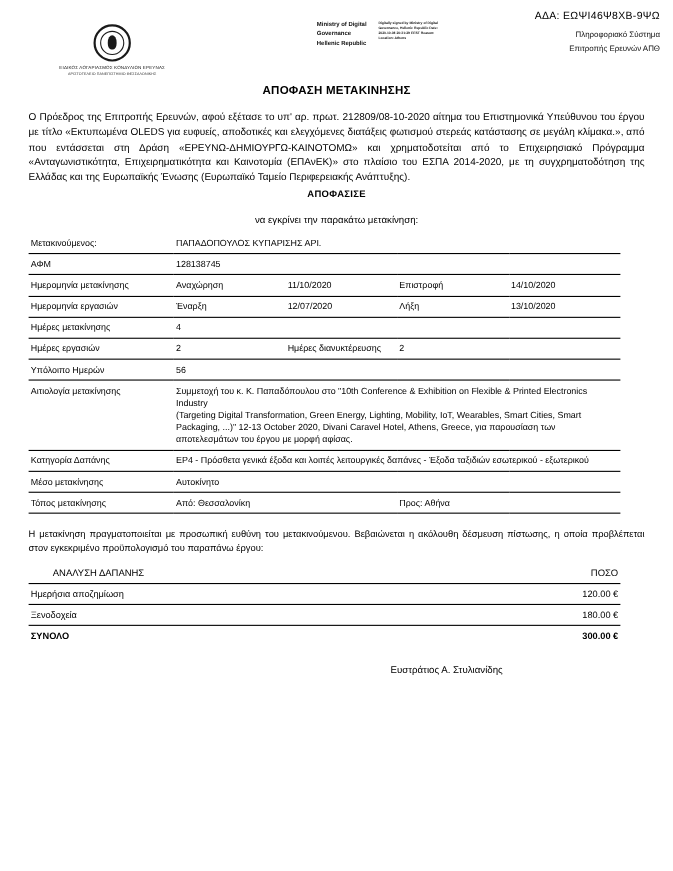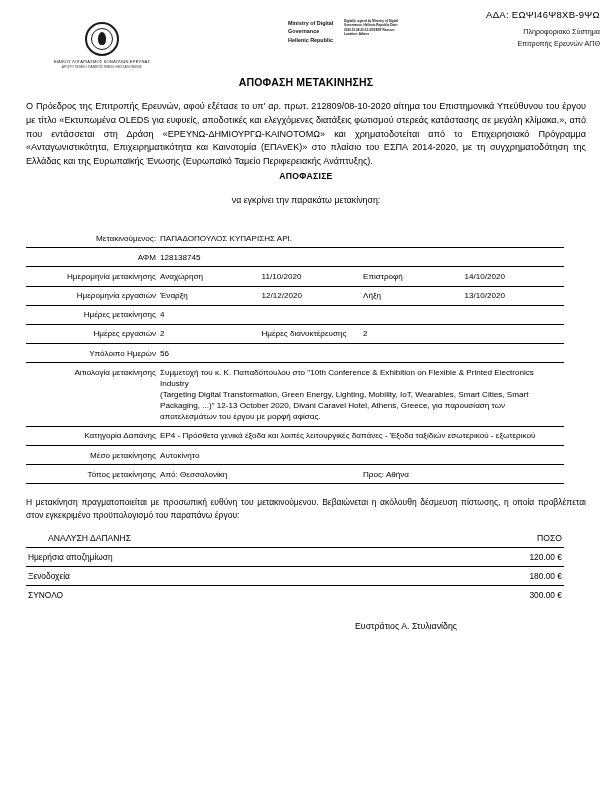--- a/index.html
+++ b/index.html
@@ -67,39 +67,39 @@
   .intro {
     margin: 12px 26px 0 26px;
     font-size: 9.1px; line-height: 1.52;
     text-align: justify; text-justify: inter-word;
   }
   .apofasise {
     text-align: center; font-weight: bold; font-size: 8.6px;
     letter-spacing: .3px; margin-top: 2px;
   }
   .na-egkrinei {
-    text-align: center; font-size: 8.8px; margin-top: 14px; margin-bottom: 24px;
+    text-align: center; font-size: 8.8px; margin-top: 14px; margin-bottom: 7px;
   }
 
   
   table.main {
     border-collapse: collapse;
     width: 538px; margin: 0 26px;
     table-layout: fixed;
   }
   table.main td {
     border-top: 1.4px solid #000;
     border-bottom: 1.4px solid #000;
     font-size: 8.1px;
     padding: 3.5px 2px 3.5px 2px;
     vertical-align: top;
     line-height: 1.38;
   }
   table.main tr:first-child td { border-top: none; }
-  td.lbl { width: 128px; padding-left: 3px; text-align: right; }
+  td.lbl { width: 128px; padding-left: 3px; }
   td.v1  { width: 74px; margin-left: 20px; }
   td.v2  { width: 84px; }
   td.v3  { width: 76px; }
   td.v4  { width: 176px; }
   .wide { }
 
   
   .declare {
     margin: 12px 26px 0 26px;
     font-size: 8.5px; line-height: 1.5;
@@ -115,21 +115,21 @@
   .exp-head .left { padding-left: 22px; }
   .exp-head .right { padding-right: 24px; }
   table.exp {
     border-collapse: collapse; width: 538px; margin: 0 26px;
     table-layout: fixed;
   }
   table.exp td {
     border-top: 1.4px solid #000; border-bottom: 1.4px solid #000;
     font-size: 8.4px; padding: 4px 2px;
   }
-  table.exp tr:last-child td { border-bottom: none; }
+  table.exp tr:last-child td { border-bottom: none; font-weight: bold; }
   td.exp-name { padding-left: 3px; }
   td.exp-amt { text-align: right; padding-right: 6px; width: 120px; white-space: nowrap; }
 
   
   .sig-title {
     margin-top: 18px; text-align: center; font-size: 8.8px;
     padding-left: 200px;
   }
   .sig-name {
     margin-top: 17px; text-align: center; font-size: 8.8px;
@@ -186,21 +186,21 @@
     <tr>
       <td class="lbl">Ημερομηνία μετακίνησης</td>
       <td class="v1">Αναχώρηση</td>
       <td class="v2">11/10/2020</td>
       <td class="v3">Επιστροφή</td>
       <td class="v4">14/10/2020</td>
     </tr>
     <tr>
       <td class="lbl">Ημερομηνία εργασιών</td>
       <td class="v1">Έναρξη</td>
-      <td class="v2">12/12/2020</td>
+      <td class="v2">12/07/2020</td>
       <td class="v3">Λήξη</td>
       <td class="v4">13/10/2020</td>
     </tr>
     <tr>
       <td class="lbl">Ημέρες μετακίνησης</td>
       <td colspan="4">4</td>
     </tr>
     <tr>
       <td class="lbl">Ημέρες εργασιών</td>
       <td class="v1">2</td>

